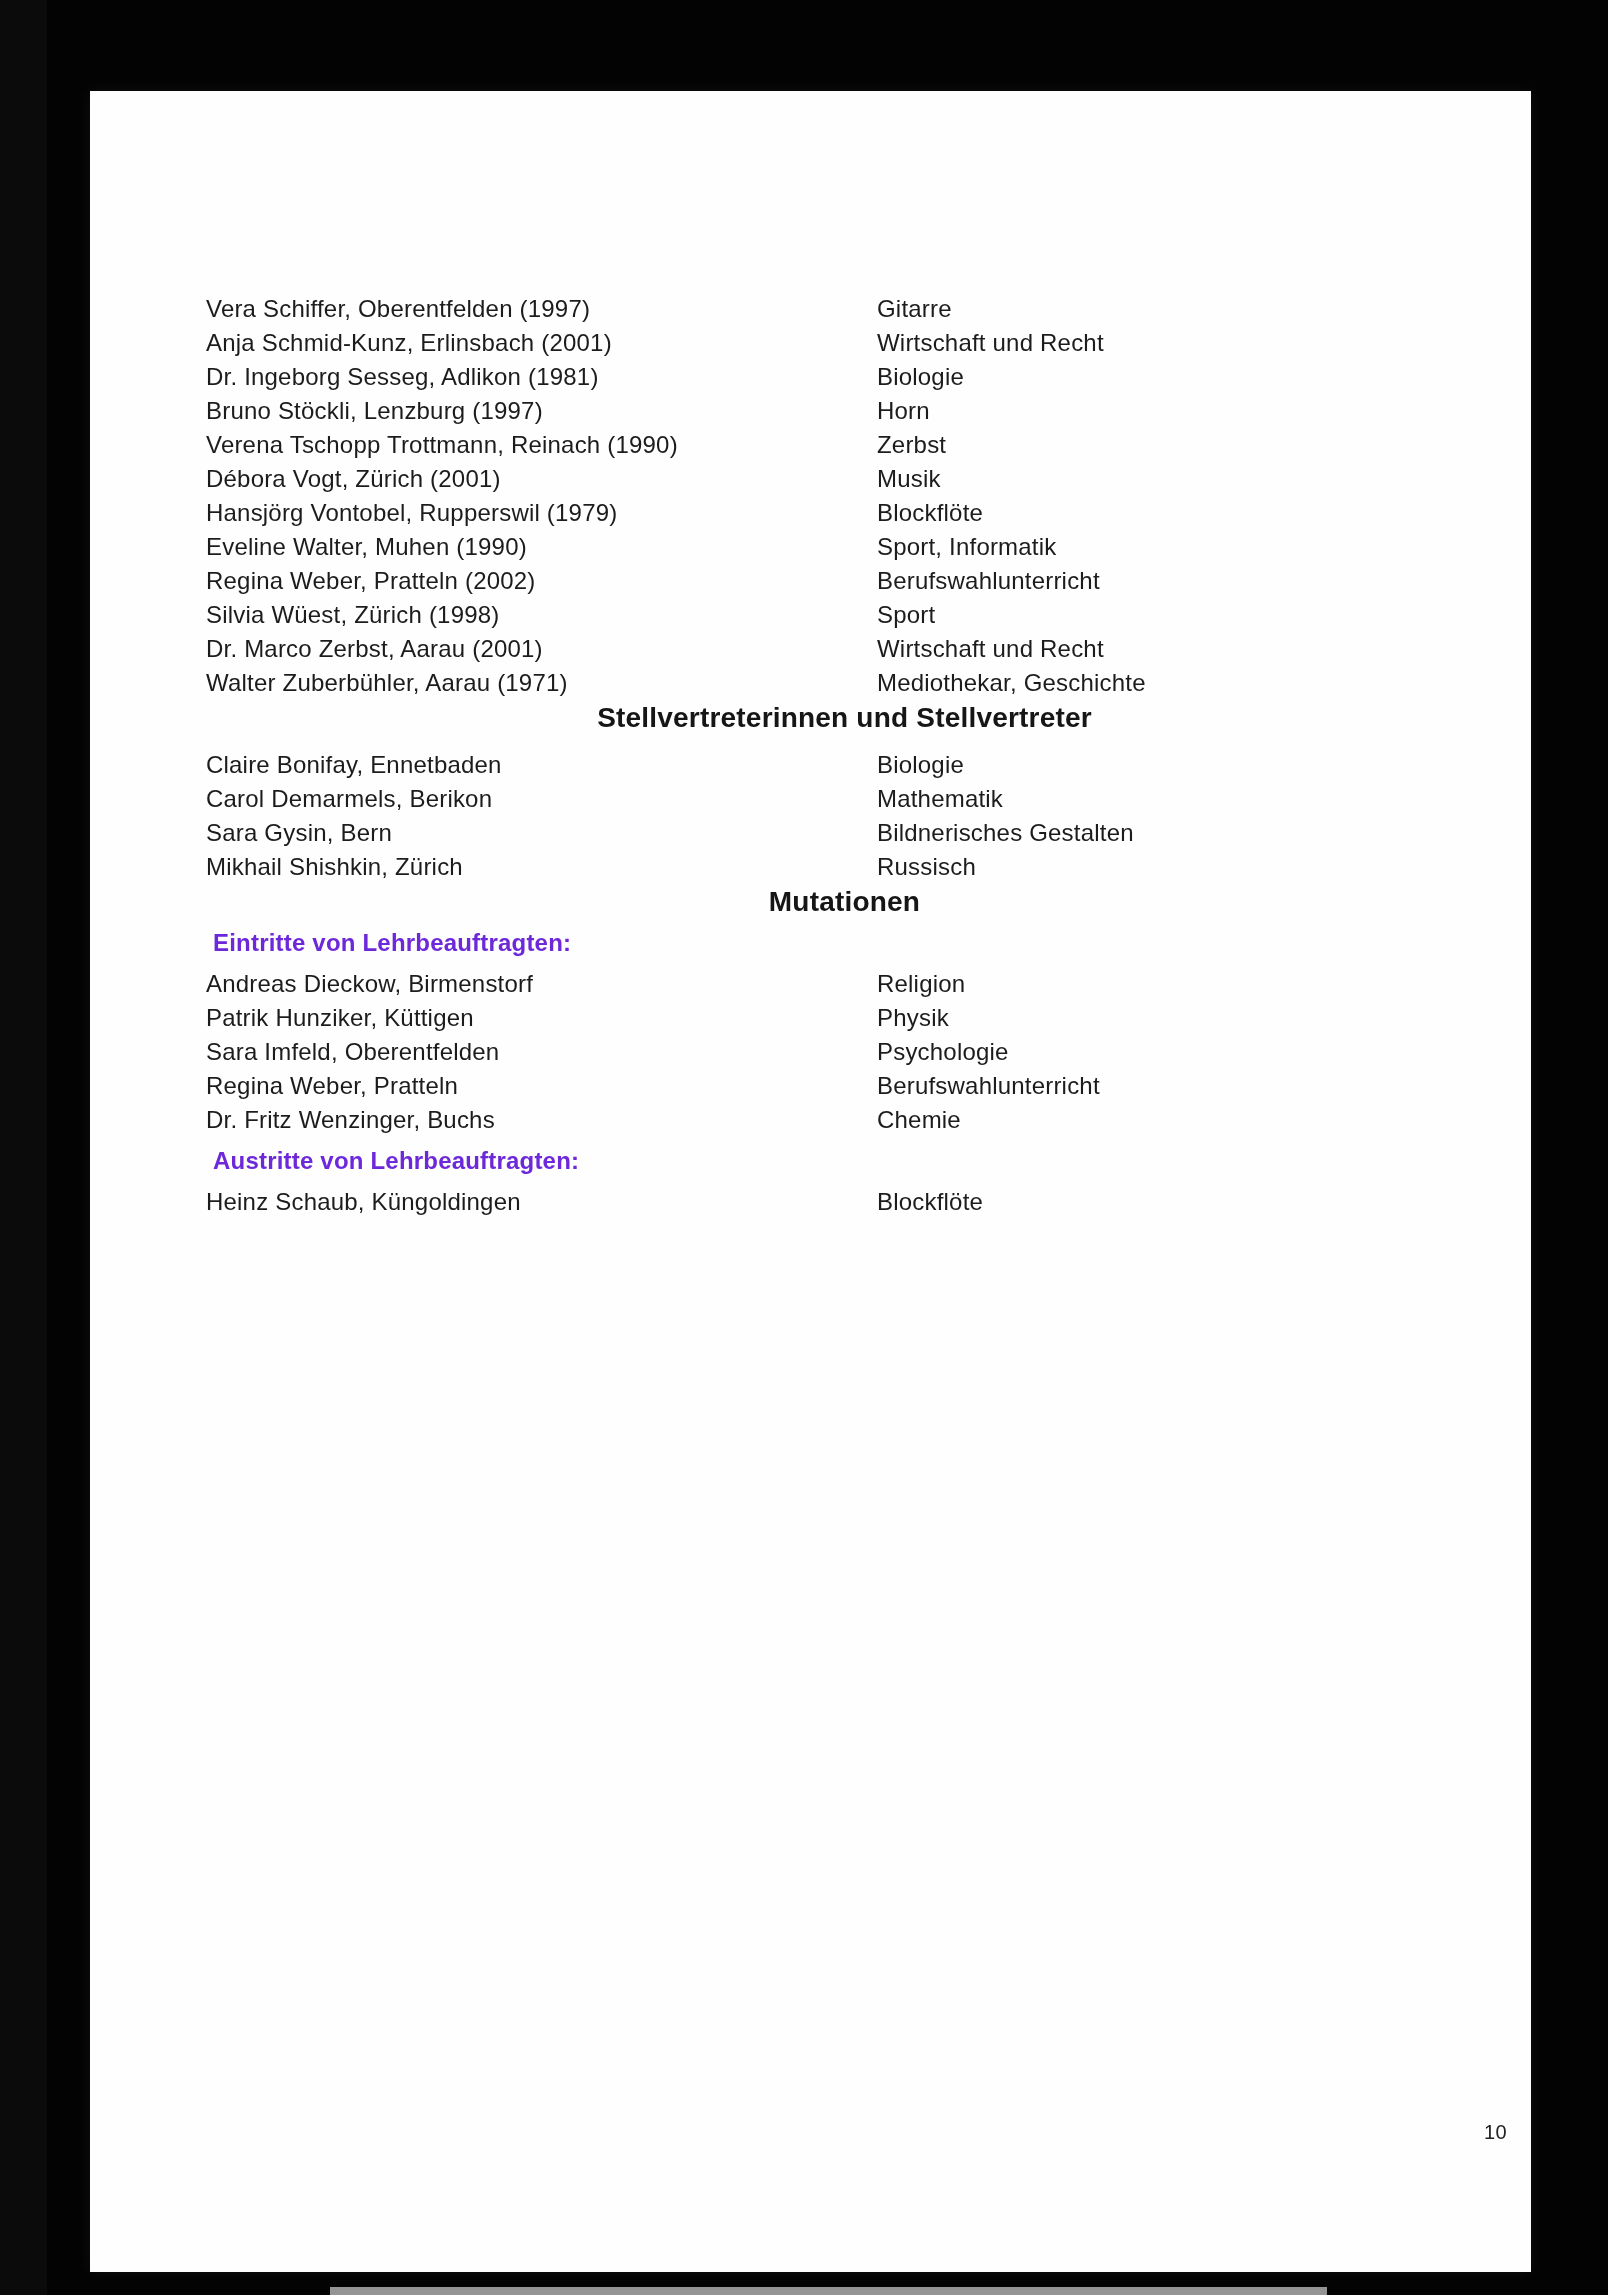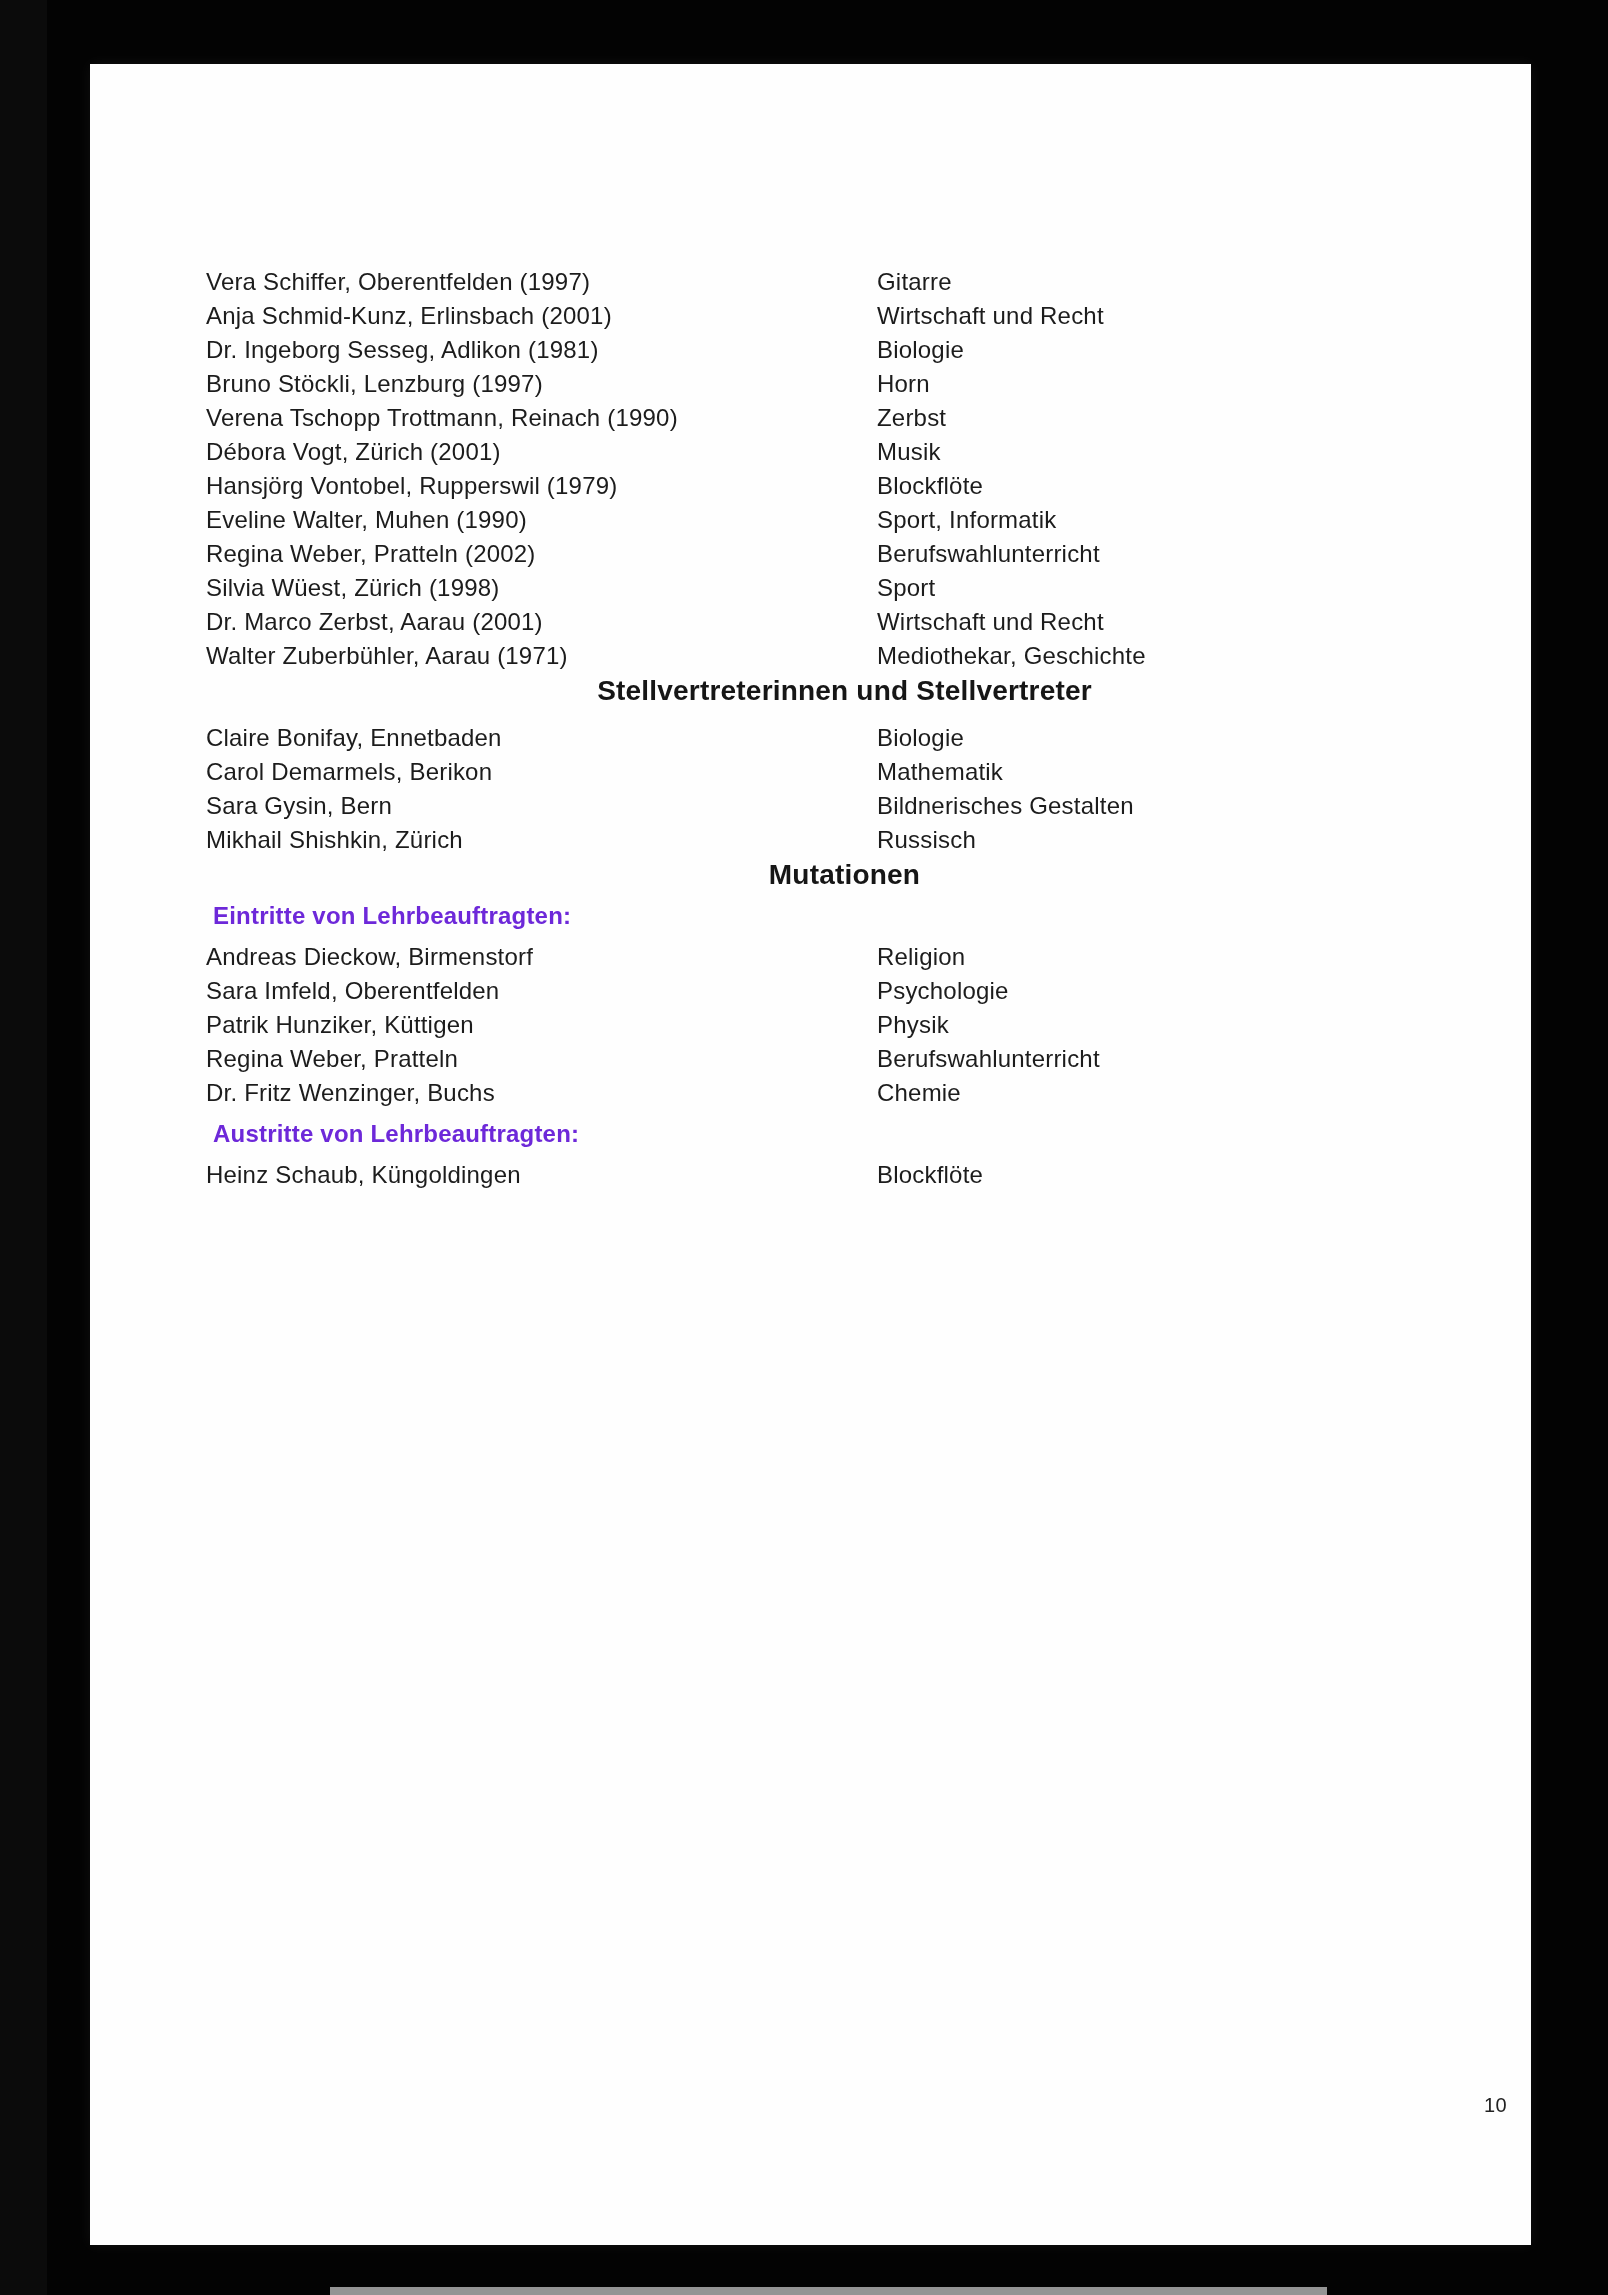--- a/index.html
+++ b/index.html
@@ -25,21 +25,21 @@
   .edge-band-bottom {
     position: absolute;
     left: 330px; bottom: 0;
     width: 997px; height: 8px;
     background: #b9b9b9;
     opacity: 0.8;
   }
   .page {
     position: absolute;
     left: 90px;
-    top: 64px;
+    top: 91px;
     width: 1441px;
     height: 2181px;
     background: #fefefe;
     box-shadow: 0 0 14.5px rgba(255,255,255,0.06);
   }
   .content {
     position: absolute;
     left: 116px;
     top: 201px;
     right: 48px;
@@ -178,26 +178,26 @@
       <h2 class="sec-heading mutations-heading">Mutationen</h2>
 
       <h3 class="sub-heading entries-subheading">Eintritte von Lehrbeauftragten:</h3>
 
       <section class="entries-rows">
         <div class="row">
           <span class="name">Andreas Dieckow, Birmenstorf</span>
           <span class="subject">Religion</span>
         </div>
         <div class="row">
+          <span class="name">Patrik Hunziker, Küttigen</span>
+          <span class="subject">Physik</span>
+        </div>
+        <div class="row">
           <span class="name">Sara Imfeld, Oberentfelden</span>
           <span class="subject">Psychologie</span>
-        </div>
-        <div class="row">
-          <span class="name">Patrik Hunziker, Küttigen</span>
-          <span class="subject">Physik</span>
         </div>
         <div class="row">
           <span class="name">Regina Weber, Pratteln</span>
           <span class="subject">Berufswahlunterricht</span>
         </div>
         <div class="row">
           <span class="name">Dr. Fritz Wenzinger, Buchs</span>
           <span class="subject">Chemie</span>
         </div>
       </section>

